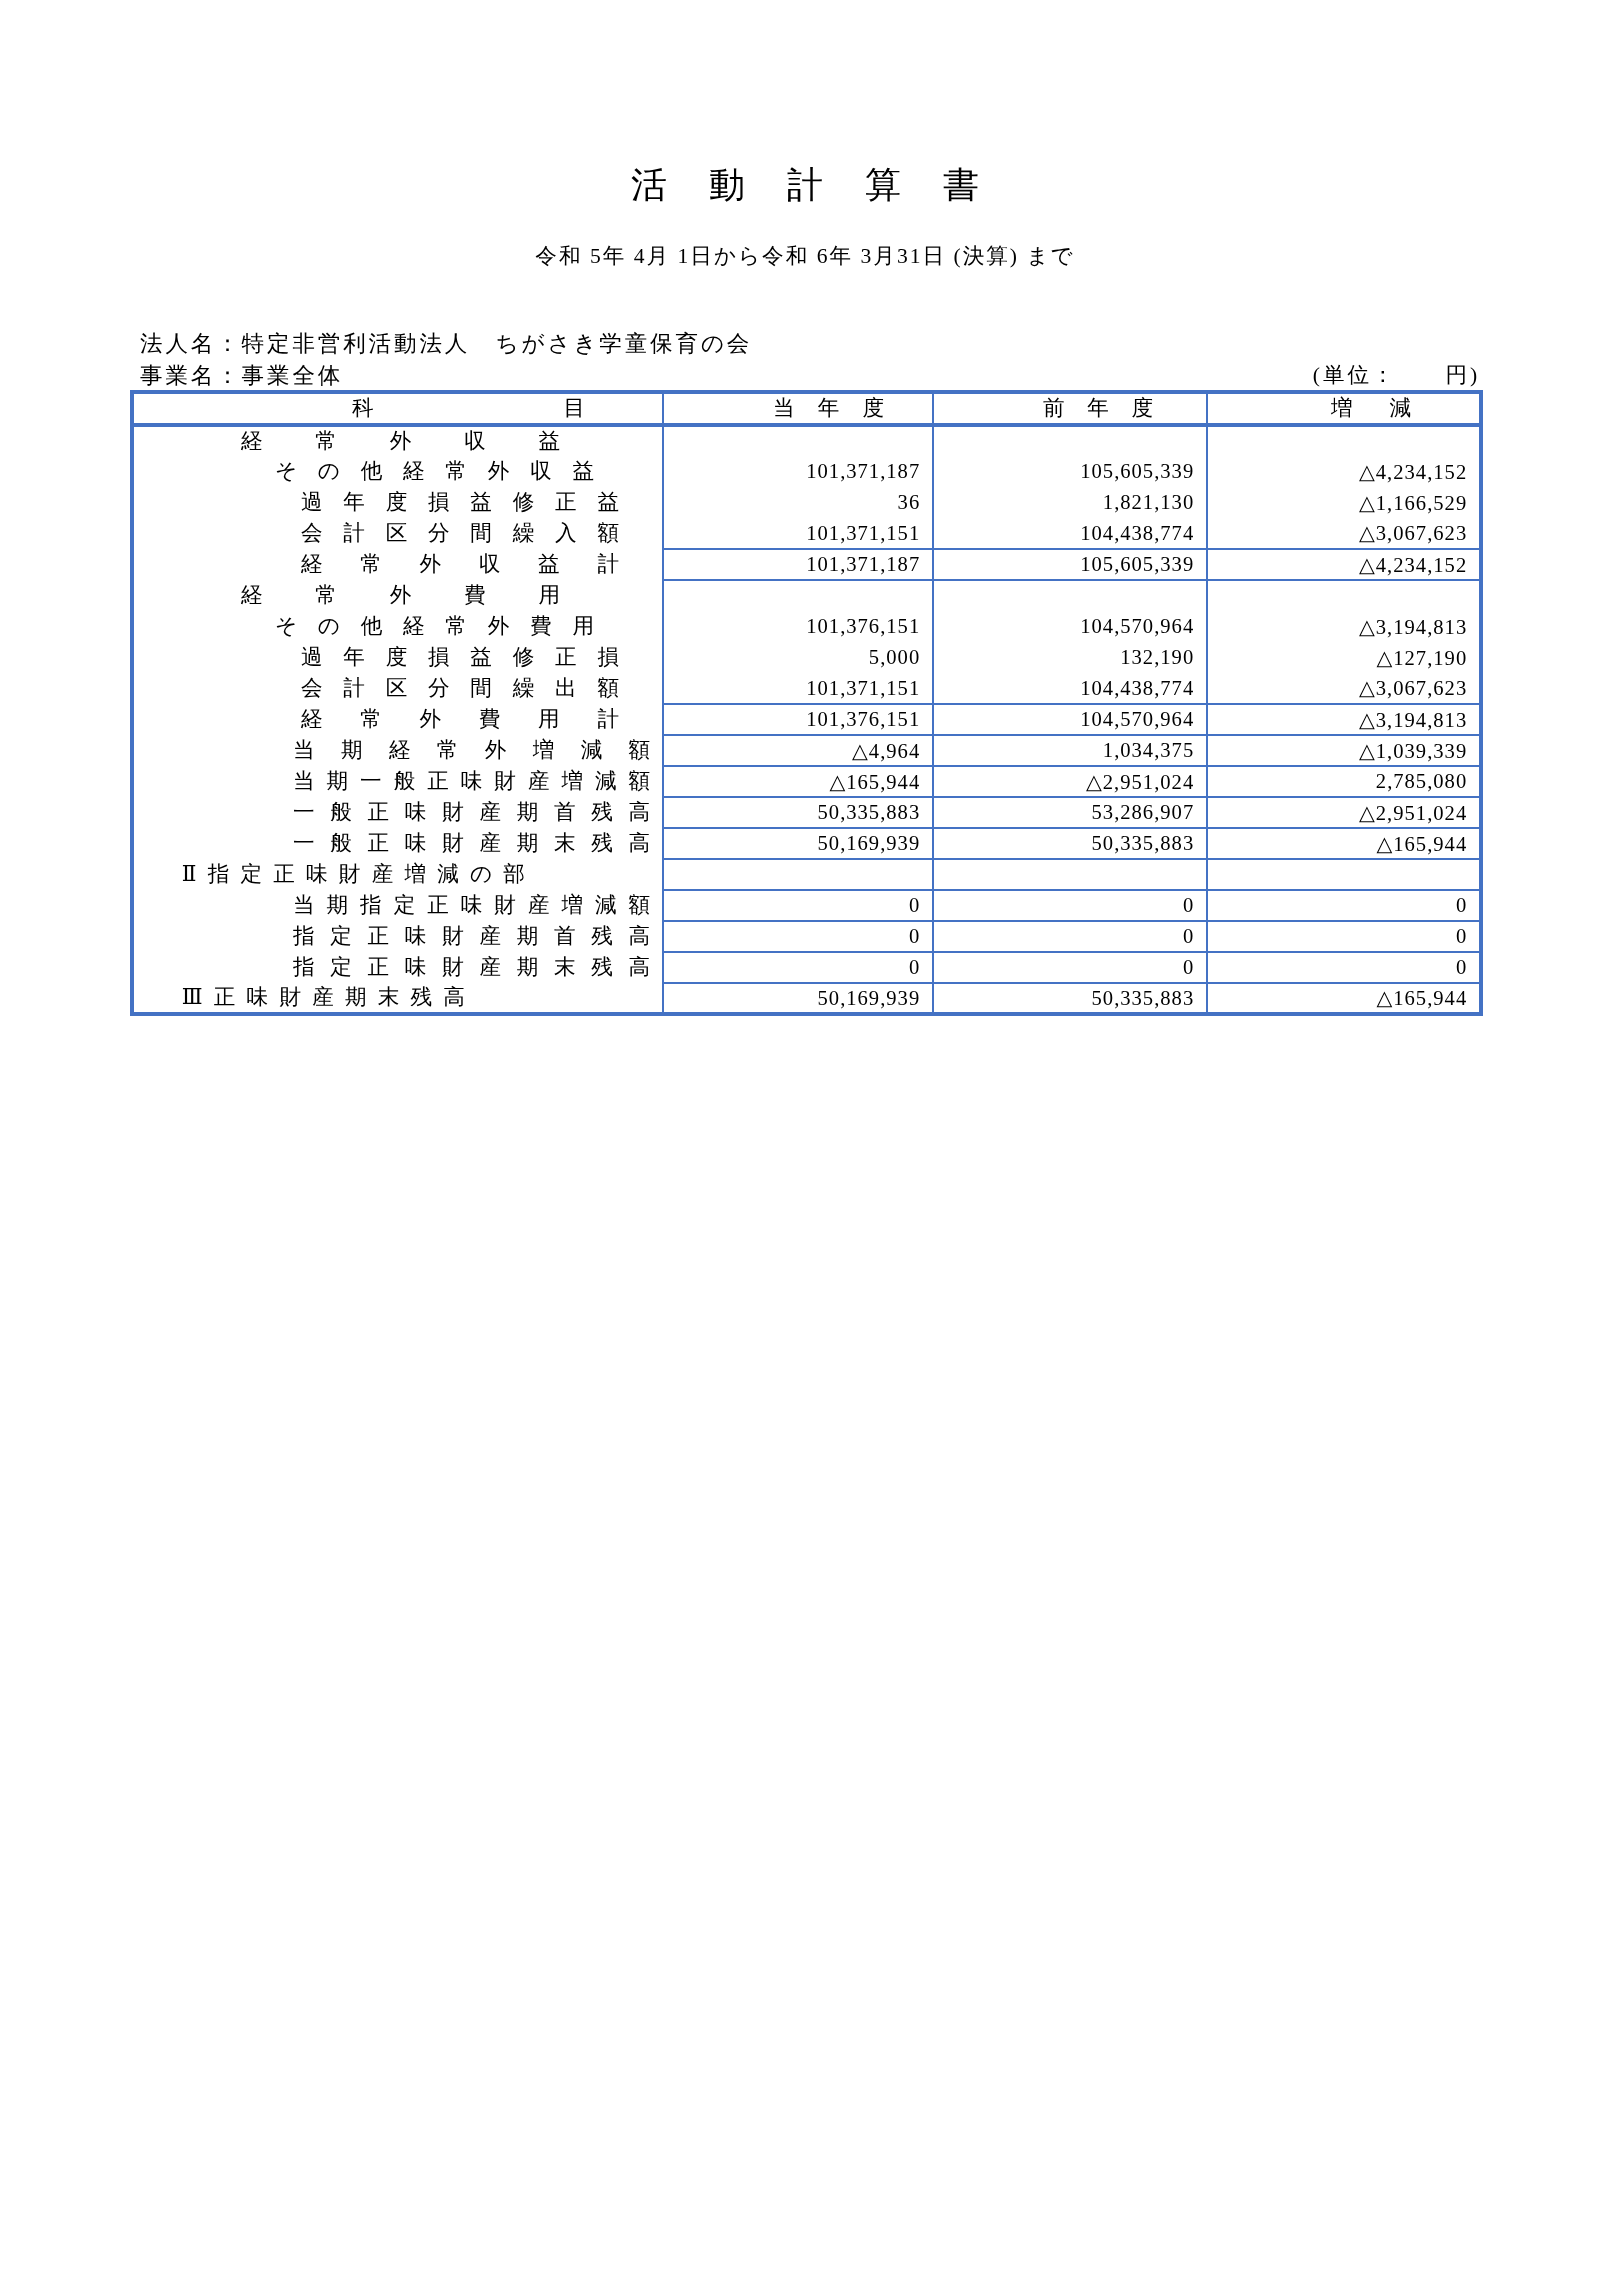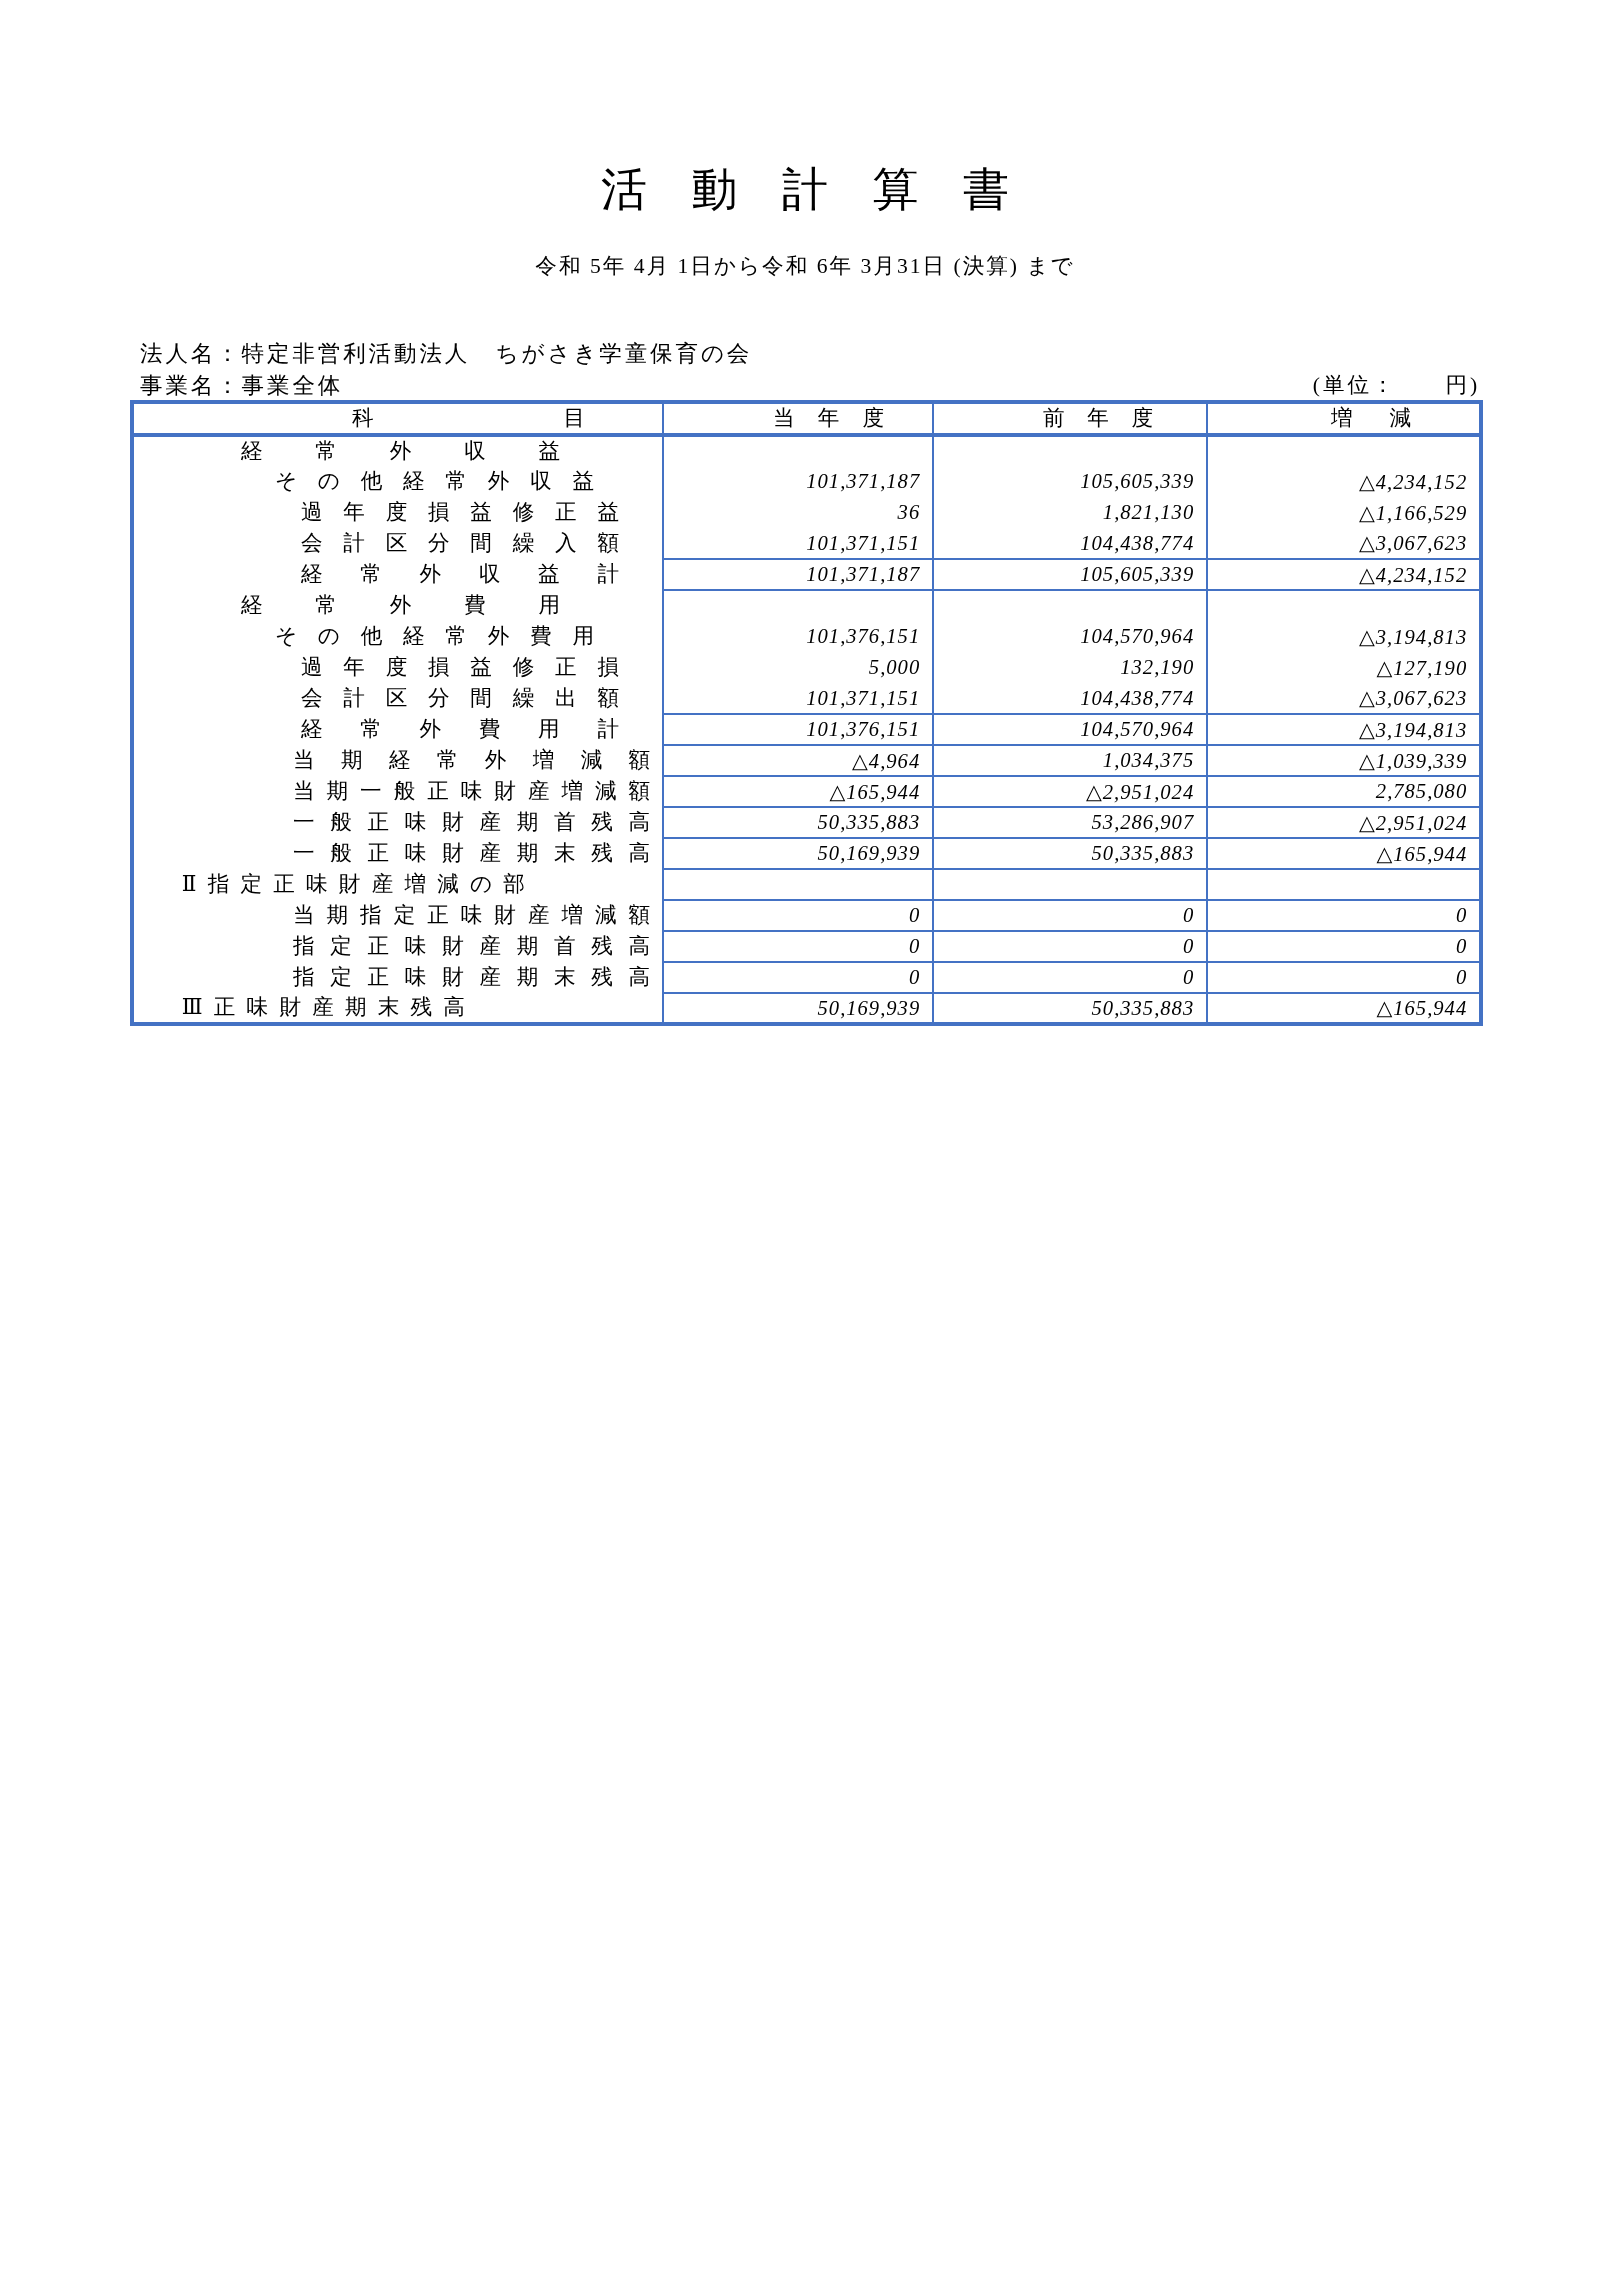--- a/index.html
+++ b/index.html
@@ -12,21 +12,21 @@
     font-family: "Liberation Serif", "DejaVu Serif", serif;
     overflow: hidden;
   }
   .header-block {
     margin-left: 130px;
     width: 1350px;
     padding-top: 167px;
     text-align: center;
   }
   .doc-title {
-    font-size: 46px;
+    font-size: 36px;
     line-height: 1;
     word-spacing: 33px;
     white-space: pre;
   }
   .doc-period {
     margin-top: 43px;
     font-size: 21.6px;
     line-height: 1;
     letter-spacing: 2px;
     white-space: pre;
@@ -65,21 +65,20 @@
     height: 33px;
     font-weight: normal;
     border-bottom: 4.9px solid var(--border-blue);
   }
   tbody td { height: 31px; }
   td.num {
     text-align: right;
     padding-right: 11.8px;
     font-size: 20.6px;
     letter-spacing: 1px;
-    font-style: italic;
   }
   td.rule { border-bottom: 2px solid var(--border-blue); }
   .hlbl, .lbl {
     display: block;
     text-align: justify;
     text-align-last: justify;
     line-height: 1.2;
     margin-left: 40px;
   }
   .h0 { padding-left: 178px; padding-right: 77px; }

